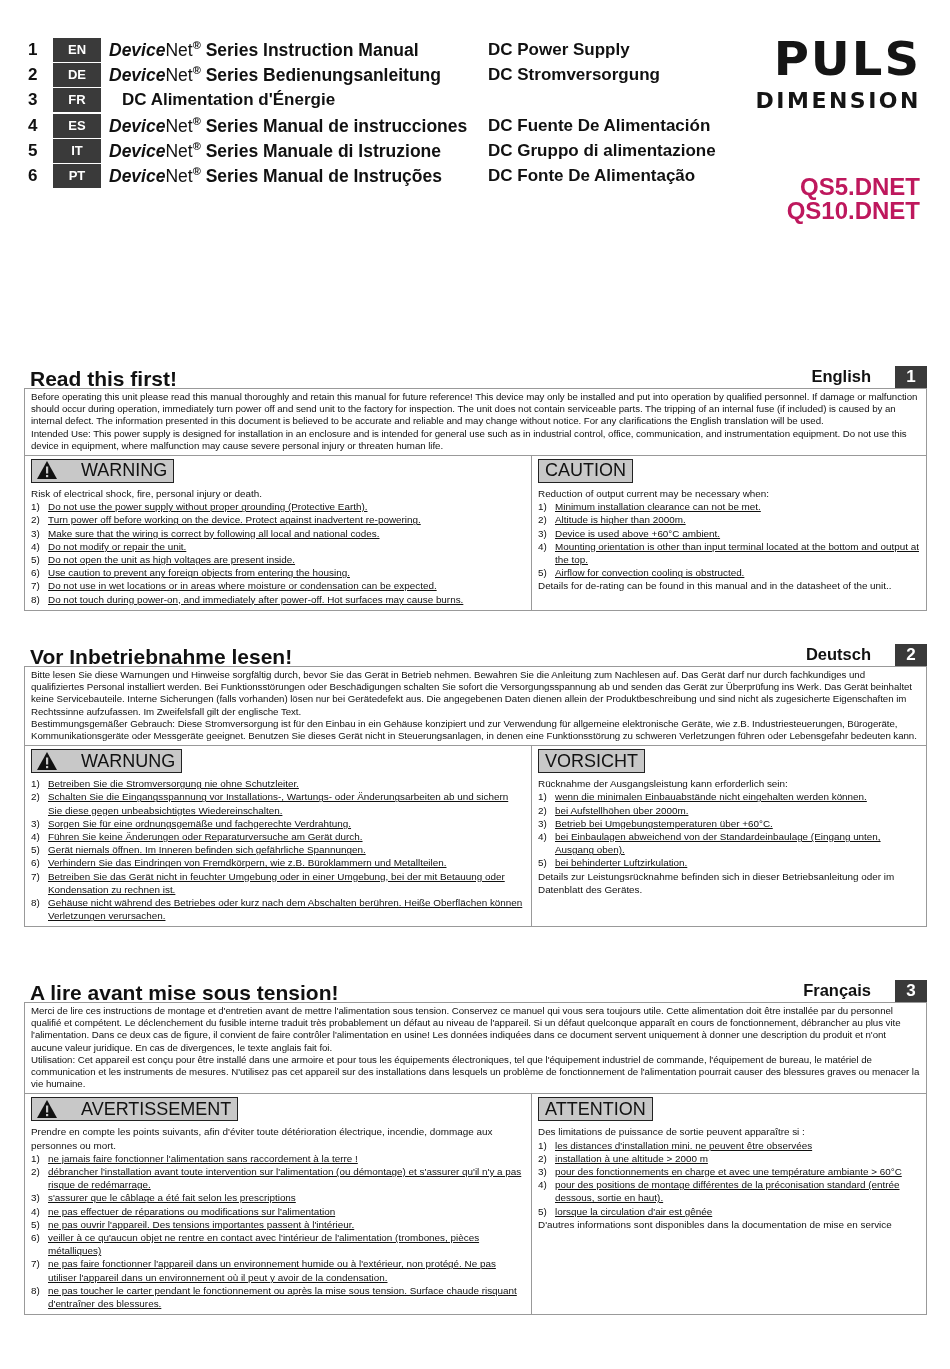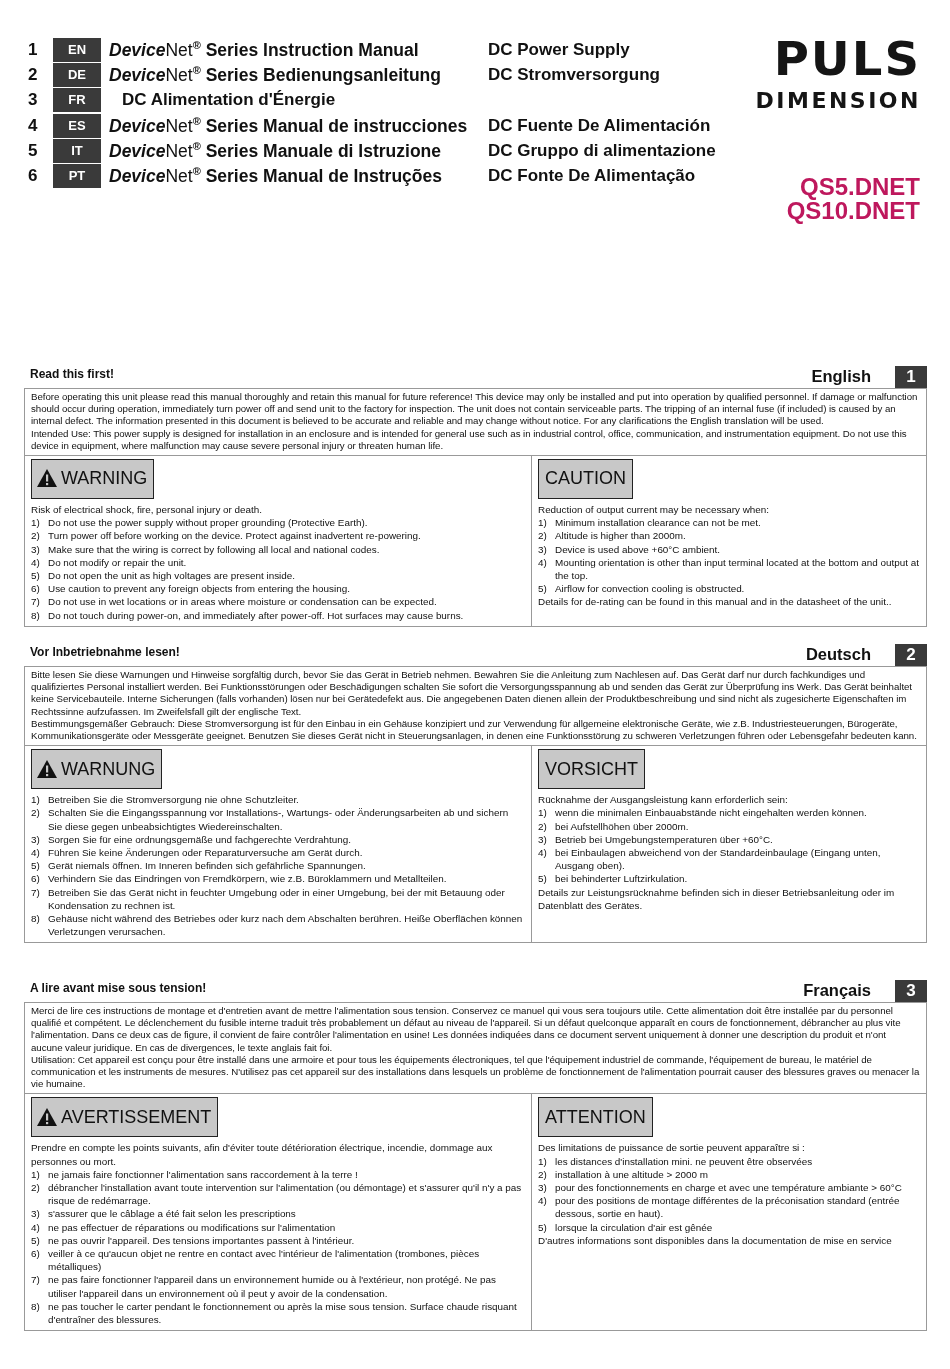--- a/index.html
+++ b/index.html
@@ -19,37 +19,37 @@
   .lang-sub { font-weight: bold; font-size: 17px; white-space: nowrap; margin-left: 13px; }
 
   .logo { position: absolute; left: 745px; top: 38px; width: 176px; }
   .logo-puls { font-family: "DejaVu Sans", sans-serif; font-weight: bold; font-size: 48px; letter-spacing: 2px; line-height: 42px; color: #151515; text-align: right; transform: scaleY(0.95); }
   .logo-dim { font-family: "DejaVu Sans", sans-serif; font-size: 22px; letter-spacing: 2.5px; color: #151515; text-align: right; margin-top: 8px; text-transform: uppercase; font-weight: bold; }
   .models { position: absolute; right: 30px; top: 143px; text-align: right; font-weight: bold; font-size: 24px; line-height: 24px; color: #be185d; margin-top: 32px; }
 
   
   .section { position: absolute; left: 24px; width: 903px; }
   .sec-head { position: relative; height: 22px; }
-  .sec-title { position: absolute; left: 6px; top: 1px; font-weight: bold; font-size: 12px; }
+  .sec-title { position: absolute; left: 6px; top: 1px; font-weight: bold; font-size: 21px; }
   .sec-lang { position: absolute; right: 56px; top: 1px; font-weight: bold; font-size: 16.5px; }
   .sec-num { position: absolute; right: 0; top: 0; width: 32px; height: 22px; background: #3a3a3a; color: #fff; font-weight: bold; font-size: 17px; text-align: center; line-height: 22px; }
   .intro { border: 1px solid #999; border-bottom: none; padding: 2px 6px 3px 6px; font-size: 9.7px; line-height: 12.2px; letter-spacing: -0.05px; }
   .intro p + p { margin-top: 0; }
   .intro b { font-weight: normal; }
   .boxes { display: flex; border: 1px solid #999; }
   .box { padding: 3px 6px 4px 6px; font-size: 9.9px; line-height: 13.2px; }
   .box.left { width: 507px; border-right: 1px solid #999; }
   .box.right { flex: 1; }
-  .badge { display: inline-flex; align-items: center; background: #c8c8c8; border: 1.5px solid #222; height: 40px; padding: 0 6px 0 4px; font-size: 18px; color: #111; margin-bottom: 4px; }
+  .badge { display: inline-flex; align-items: center; background: #c8c8c8; border: 1.5px solid #222; height: 24px; padding: 0 6px 0 4px; font-size: 18px; color: #111; margin-bottom: 4px; gap: 20px; }
   .badge.noicon { padding: 0 6px; }
   .badge svg { margin-right: 3px; }
   .box ol { list-style: none; }
   .box li { display: flex; }
   .box li .n { width: 17px; flex: none; }
-  .box li .t { flex: 1; }
+  .box li .t { flex: 1; text-decoration: underline; }
 </style>
 </head>
 <body>
 
 <div class="hdr">
   <div class="lang-rows">
     <div class="lang-row">
       <span class="lang-num">1</span>
       <span class="lang-code">EN</span>
       <span class="lang-title"><span class="dv">Device</span><span class="net">Net</span><sup>®</sup><span> Series Instruction Manual</span></span>

